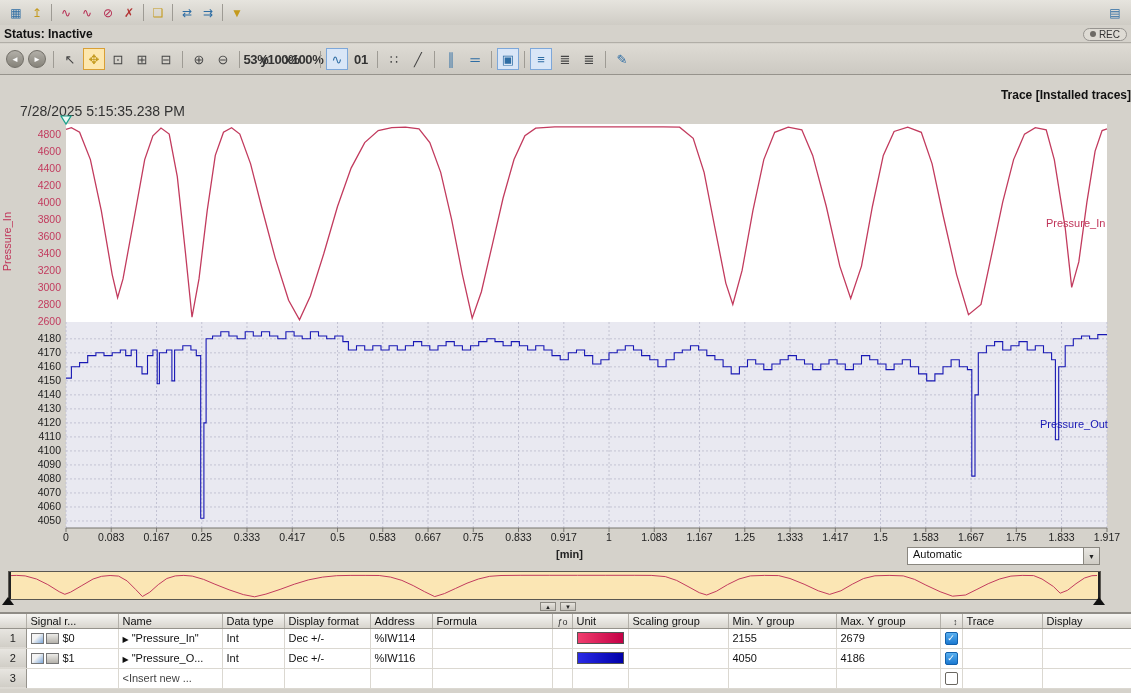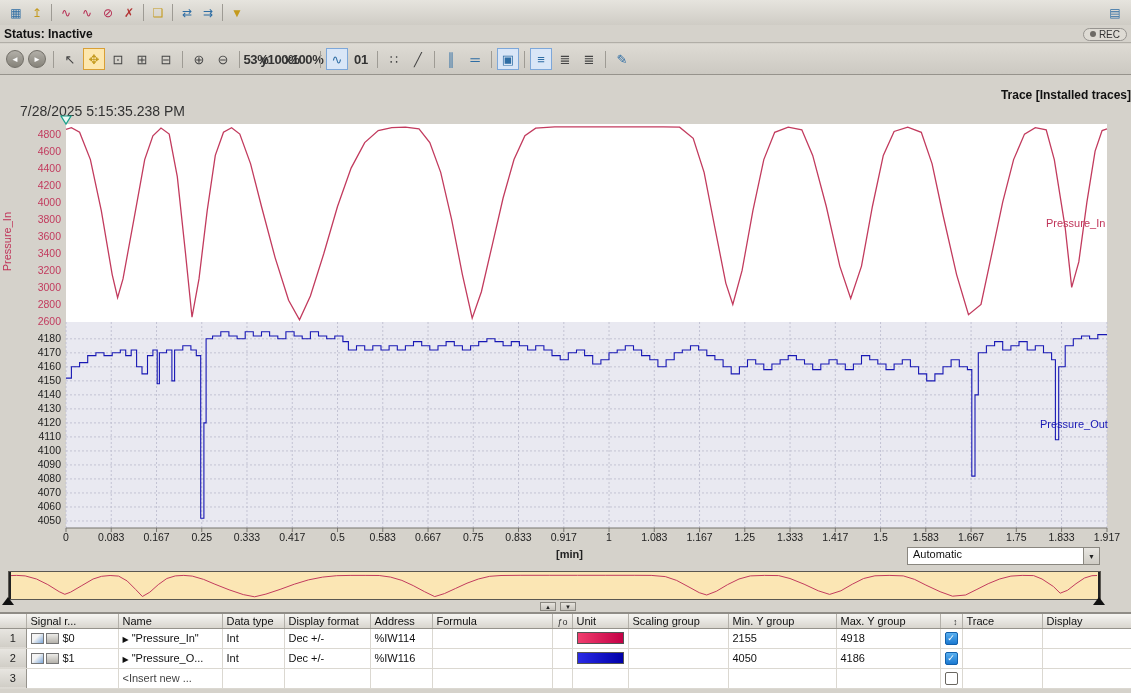--- a/index.html
+++ b/index.html
@@ -365,21 +365,21 @@
       <td data-name="datatype-cell">Int</td>
       <td data-name="display-format-cell">Dec +/-</td>
       <td data-name="address-cell">%IW114</td>
       <td data-name="formula-cell"></td>
       <td data-name="formula-toggle-cell"></td>
       <td data-name="color-cell">
             <div class="swatch" id="swatch-0" data-name="signal-color-swatch" style="background: linear-gradient(to right, rgb(240, 62, 110), rgb(196, 0, 70));"></div>
           </td>
       <td data-name="scaling-group-cell"></td>
       <td data-name="min-y-cell">2155</td>
-      <td data-name="max-y-cell">4918</td>
+      <td data-name="max-y-cell">2679</td>
       <td data-name="autoscale-cell">
             <div class="cb checked" id="cb-0" data-name="autoscale-checkbox">✓</div>
           </td>
       <td data-name="unit-cell"></td>
       <td data-name="comment-cell"></td>
     </tr>
     <tr data-name="table-row">
       <td class="rownum" data-name="row-number-cell">2</td>
       <td data-name="signal-cell">
         <span class="sig-icons">

